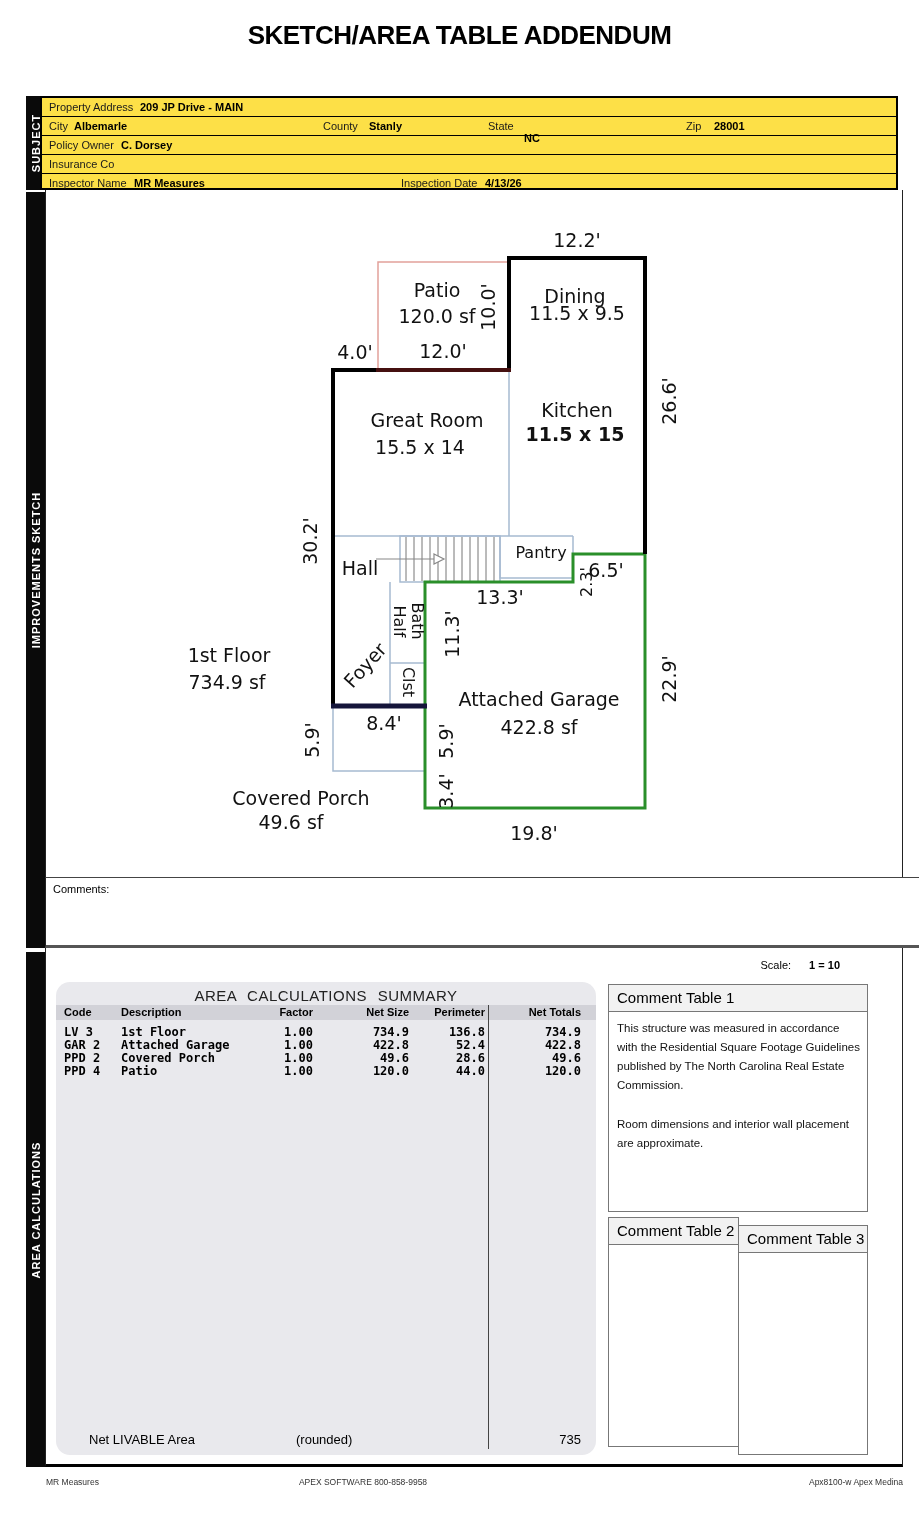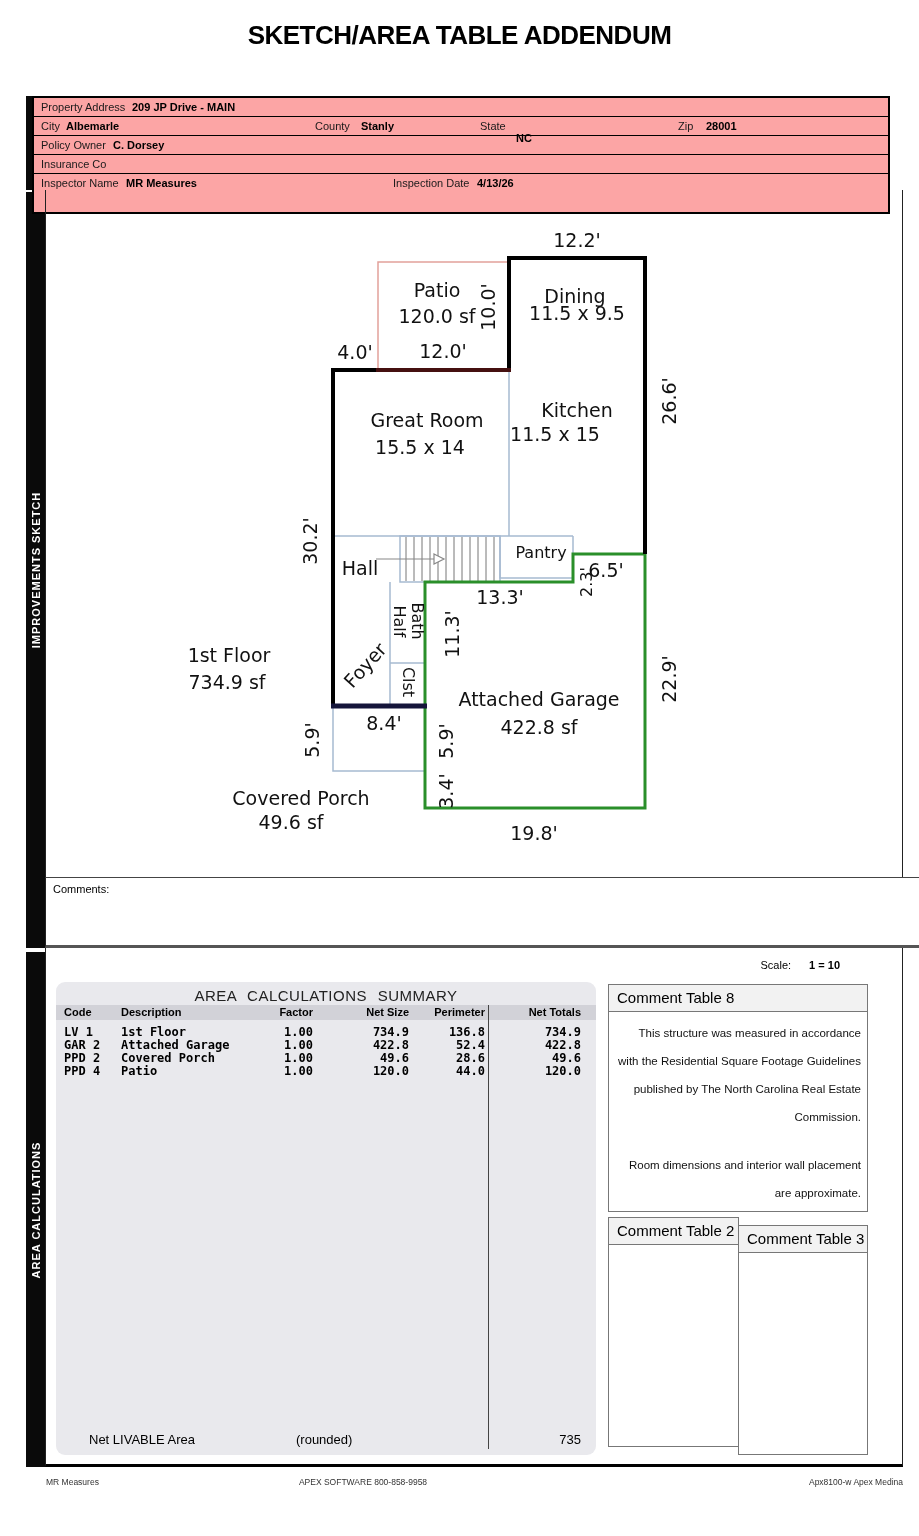--- a/index.html
+++ b/index.html
@@ -5,21 +5,21 @@
   html,body{margin:0;padding:0;background:#fff;}
   body{width:919px;height:1536px;position:relative;font-family:"Liberation Sans",sans-serif;color:#000;}
   .abs{position:absolute;}
   
   #page-title{left:0;top:20px;width:919px;text-align:center;font-size:26px;font-weight:bold;letter-spacing:-.5px;}
   
   .side-bar{left:26px;width:20px;background:#0a0a0a;}
   .side-bar span{position:absolute;left:50%;top:50%;transform:translate(-50%,-50%) rotate(-90deg);white-space:nowrap;
     color:#fff;font-size:11px;font-weight:bold;letter-spacing:1px;}
   
-  #subject-table{left:32px;top:96px;width:858px;height:118px;border:2px solid #000;background:#fca5a5;box-sizing:border-box;}
+  #subject-table{left:40px;top:96px;width:858px;height:94px;border:2px solid #000;background:#fde047;box-sizing:border-box;}
   .srow{position:relative;height:18px;border-bottom:1px solid #000;font-size:11px;}
   .srow:last-child{border-bottom:none;}
   .srow .lab{position:absolute;top:3px;color:#1a1a1a;}
   .srow .val{position:absolute;top:3px;font-weight:bold;}
   
   #sketch-section{left:45px;top:190px;width:858px;height:687px;border-left:1px solid #222;border-right:1px solid #222;box-sizing:border-box;}
   #sketch-layer{left:46px;top:192px;width:859px;height:685px;font-family:"DejaVu Sans",sans-serif;}
   .lb{position:absolute;transform:translate(-50%,-50%);font-size:19px;color:#111;white-space:nowrap;}
   .lb.v{transform:translate(-50%,-50%) rotate(-90deg);}
   .lb.cw{transform:translate(-50%,-50%);writing-mode:vertical-lr;white-space:pre-line;text-align:center;line-height:18px;}
@@ -27,21 +27,21 @@
   .lb.sm{font-size:16px;}
   
   #comments-box{left:45px;top:877px;width:890px;height:71px;border-top:1px solid #444;border-bottom:3px solid #555;
     border-left:1px solid #222;border-right:1px solid #222;box-sizing:border-box;}
   #comments-box .lab{position:absolute;left:7px;top:5px;font-size:11px;}
   
   #calc-section{left:45px;top:948px;width:858px;height:519px;border-left:1px solid #222;border-right:1px solid #222;
     border-bottom:3px solid #000;box-sizing:border-box;}
   #scale-line{position:absolute;right:62px;top:11px;font-size:11px;}
   #scale-line b{margin-left:18px;}
-  #area-table{position:absolute;left:10px;top:34px;width:540px;height:473px;background:#e9e9ed;border-radius:9px;}
+  #area-table{position:absolute;left:10px;top:34px;width:540px;height:473px;background:#e9e9ed;border-radius:14px;}
   #area-table .ttl{position:absolute;left:0;top:5px;width:100%;text-align:center;font-size:15px;color:#222;letter-spacing:.5px;word-spacing:6px;}
   #area-table .hdr{position:absolute;left:0;top:23px;width:100%;height:15px;background:#d2d2d8;}
   .hcell{position:absolute;top:1px;font-size:11px;font-weight:bold;}
   .divline{position:absolute;left:432px;top:23px;width:1px;height:444px;background:#444;}
   #calc-rows{position:absolute;left:0;top:43px;width:100%;font-family:"DejaVu Sans Mono","Liberation Mono",monospace;
     font-size:12px;font-weight:bold;}
   .crow{position:relative;height:13px;}
   .crow span{position:absolute;top:0;}
   .c-code{left:8px;}
   .c-desc{left:65px;}
@@ -51,21 +51,21 @@
   .c-tot{left:448px;width:77px;text-align:right;}
   #net-row{position:absolute;left:0;top:450px;width:100%;font-size:13px;}
   #net-row .nl{position:absolute;left:33px;}
   #net-row .nr{position:absolute;left:240px;}
   #net-row .nv{position:absolute;left:448px;width:77px;text-align:right;}
   
   .ctable{position:absolute;background:#fff;border:1px solid #777;box-sizing:border-box;}
   .ctable .chead{height:26px;background:#f2f2f2;border-bottom:1px solid #777;font-size:15px;line-height:26px;padding-left:8px;
     white-space:nowrap;overflow:hidden;}
   #ct1{left:562px;top:36px;width:260px;height:228px;}
-  #ct1 .cbody{padding:7px 6px 0 8px;font-size:11.5px;line-height:28px;color:#111;text-align:right;}
+  #ct1 .cbody{padding:7px 6px 0 8px;font-size:11.5px;line-height:19px;color:#111;}
   #ct1 .cbody p{margin:0 0 20px 0;}
   #ct2{left:562px;top:269px;width:131px;height:230px;}
   #ct3{left:692px;top:269px;width:130px;height:230px;margin-top:8px;}
   
   .footer-text{top:1477px;font-size:8.5px;color:#333;}
   #footer-left{left:46px;}
   #footer-center{left:0;width:726px;text-align:center;}
   #footer-right{left:740px;width:163px;text-align:right;}
 </style>
 </head>
@@ -163,21 +163,21 @@
   <span class="lb" style="left:391px;top:124px;">120.0 sf</span>
   <span class="lb v" style="left:442px;top:115px;">10.0'</span>
   <span class="lb" style="left:529px;top:104px;">Dining</span>
   <span class="lb" style="left:531px;top:121px;">11.5 x 9.5</span>
   <span class="lb" style="left:309px;top:160px;">4.0'</span>
   <span class="lb" style="left:397px;top:159px;">12.0'</span>
   <span class="lb v" style="left:623px;top:209px;">26.6'</span>
   <span class="lb" style="left:381px;top:228px;">Great Room</span>
   <span class="lb" style="left:374px;top:255px;">15.5 x 14</span>
   <span class="lb" style="left:531px;top:218px;">Kitchen</span>
-  <span class="lb" style="left:509px;top:242px;">11.5 x 15</span>
+  <span class="lb" style="left:529px;top:242px;font-weight:bold;">11.5 x 15</span>
   <span class="lb v" style="left:264px;top:349px;">30.2'</span>
   <span class="lb" style="left:314px;top:376px;">Hall</span>
   <span class="lb sm" style="left:495px;top:360px;">Pantry</span>
   <span class="lb v sm" style="left:540px;top:390px;">2.3'</span>
   <span class="lb" style="left:560px;top:378px;">6.5'</span>
   <span class="lb" style="left:454px;top:405px;">13.3'</span>
   <span class="lb v" style="left:406px;top:442px;">11.3'</span>
   <span class="lb" style="left:183px;top:463px;">1st Floor</span>
   <span class="lb" style="left:181px;top:490px;">734.9 sf</span>
   <span class="lb cw sm" style="left:362px;top:429px;">Half
@@ -211,21 +211,21 @@
       <span class="hcell" style="left:8px;">Code</span>
       <span class="hcell" style="left:65px;">Description</span>
       <span class="hcell c-fact">Factor</span>
       <span class="hcell c-size">Net Size</span>
       <span class="hcell c-per">Perimeter</span>
       <span class="hcell" style="left:455px;width:70px;text-align:right;">Net Totals</span>
     </div>
     <div class="divline"></div>
     <div id="calc-rows">
       <div class="crow">
-        <span class="c-code">LV 1</span>
+        <span class="c-code">LV 3</span>
         <span class="c-desc">1st Floor</span>
         <span class="c-fact">1.00</span>
         <span class="c-size">734.9</span>
         <span class="c-per">136.8</span>
         <span class="c-tot">734.9</span>
       </div>
       <div class="crow">
         <span class="c-code">GAR 2</span>
         <span class="c-desc">Attached Garage</span>
         <span class="c-fact">1.00</span>
@@ -251,21 +251,21 @@
       </div>
     </div>
     <div id="net-row">
       <span class="nl">Net LIVABLE Area</span>
       <span class="nr">(rounded)</span>
       <span class="nv">735</span>
     </div>
   </div>
 
   <div class="ctable" id="ct1">
-    <div class="chead">Comment Table 8</div>
+    <div class="chead">Comment Table 1</div>
     <div class="cbody">
       <p>This structure was measured in accordance with the Residential Square Footage Guidelines published by The North Carolina Real Estate Commission.</p>
       <p>Room dimensions and interior wall placement are approximate.</p>
     </div>
   </div>
   <div class="ctable" id="ct2">
     <div class="chead">Comment Table 2</div>
   </div>
   <div class="ctable" id="ct3">
     <div class="chead">Comment Table 3</div>

